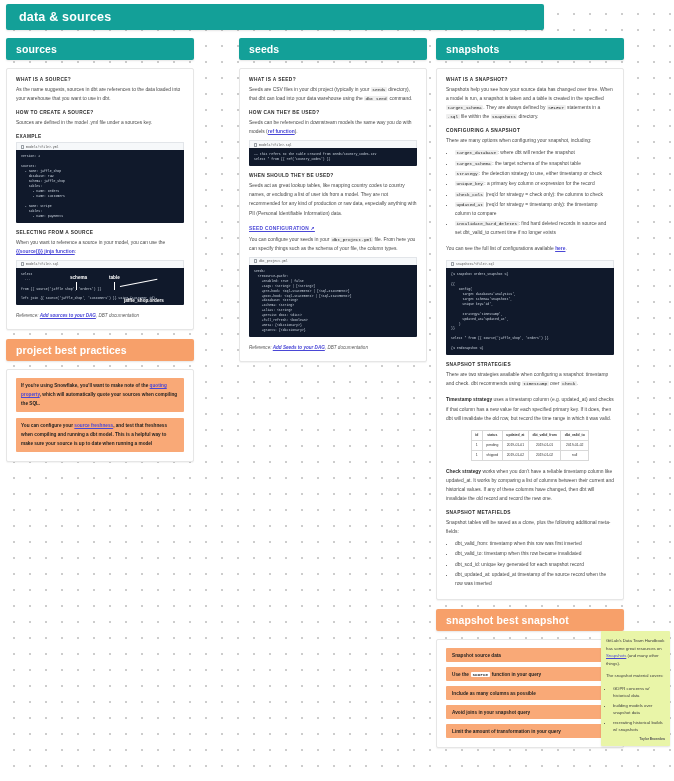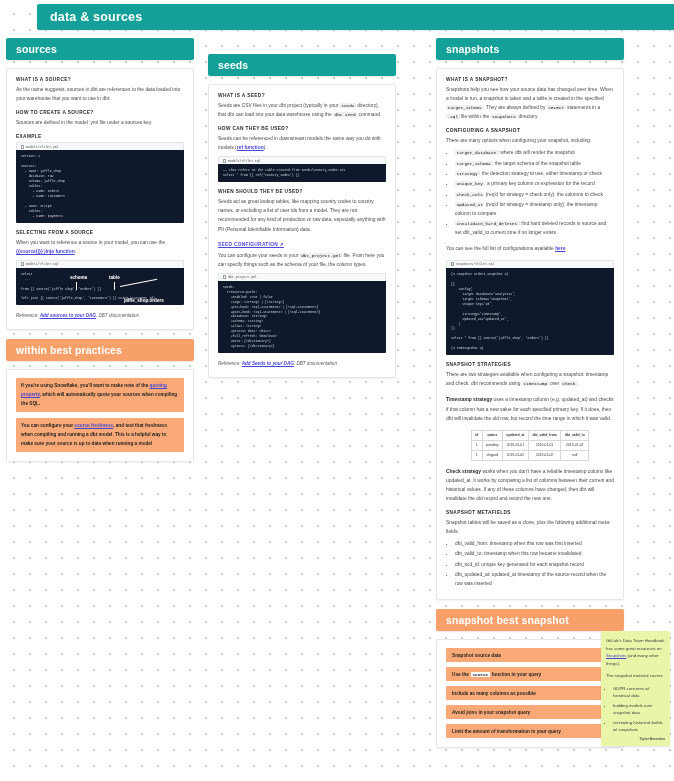--- a/index.html
+++ b/index.html
@@ -16,39 +16,38 @@
     background-position: 6px 6px;
     font-size: 5px;
     color: #3c3c3c;
     position: relative;
   }
 
   
   .page-banner {
     position: absolute;
     left: 6px; top: 4px;
-    width: 638px; height: 26px;
+    width: 538px; height: 26px;
     background: #13a098;
     border-radius: 2px;
     display: flex; align-items: center;
     padding-left: 13px;
     box-shadow: 0 1px 2px rgba(0,0,0,.10);
-    margin-left: 31px;
   }
   .page-banner .t {
     color: #fff;
     font-size: 12.5px;
     font-weight: bold;
     letter-spacing: .2px;
   }
 
   
   .col { position: absolute; top: 38px; width: 188px; }
   .col-sources   { left: 6px; }
-  .col-seeds     { left: 208px; margin-top: 16px; }
+  .col-seeds     { left: 239px; }
   .col-snapshots { left: 436px; }
 
   .sec-header {
     height: 22px;
     border-radius: 2px;
     display: flex; align-items: center;
     padding-left: 10px;
     margin-bottom: 8px;
     box-shadow: 0 1px 2px rgba(0,0,0,.10);
   }
@@ -308,21 +307,21 @@
       <span class="annot-lbl" style="left:108px; top:38px;">jaffle_shop.orders</span>
       <span class="annot-line" style="left:60px; top:22px; width:1px; height:8px;"></span>
       <span class="annot-line" style="left:98px; top:22px; width:1px; height:8px;"></span>
       <span class="annot-line" style="left:104px; top:26px; width:38px; height:1px; transform:rotate(-11deg); transform-origin:left center;"></span>
     </div>
 
     <p class="ref"><span>Reference: </span><a href="#">Add sources to your DAG</a><span>, DBT documentation</span></p>
   </div>
 
   <div class="sec-header orange">
-    <span class="t">within best practices</span>
+    <span class="t">project best practices</span>
   </div>
 
   <div class="card">
     <div class="bp-block"><span>If you're using Snowflake, you'll want to make note of the </span><a href="#">quoting property</a><span>, which will automatically quote your sources when compiling the SQL.</span></div>
     <div class="bp-block"><span>You can configure your </span><a href="#">source freshness</a><span>, and test that freshness when compiling and running a dbt model. This is a helpful way to make sure your source is up to date when running a model</span></div>
   </div>
 </div>
 
 <div class="col col-seeds">
 

